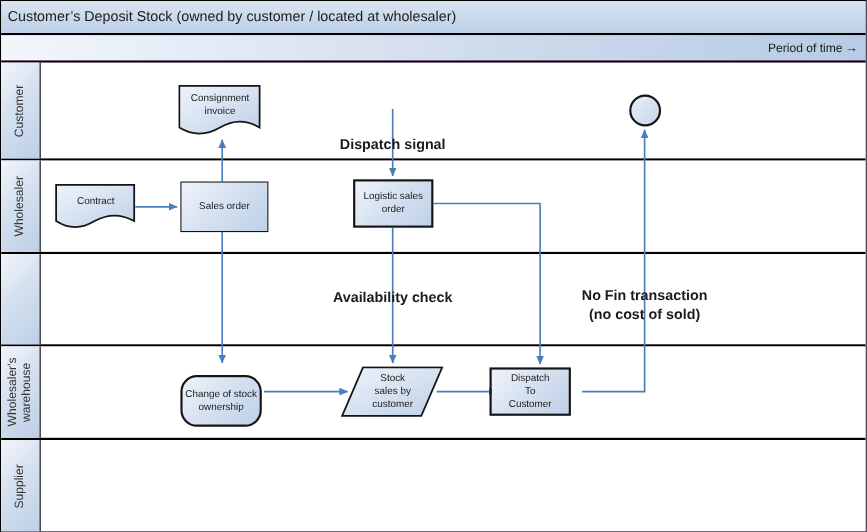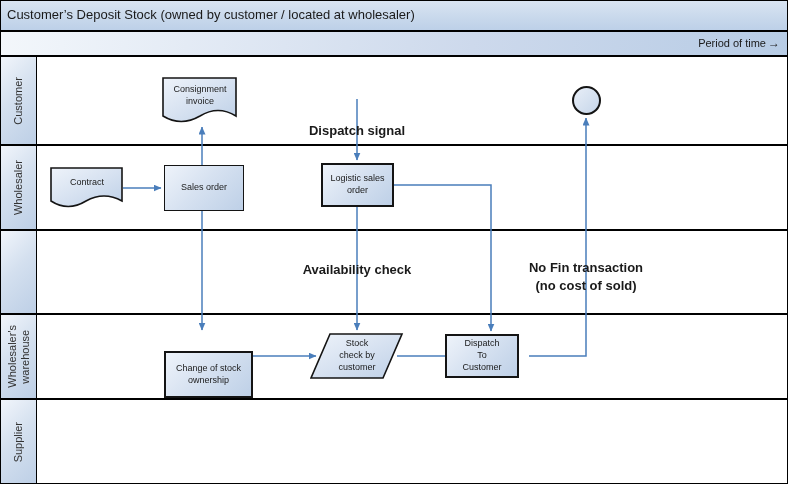--- a/index.html
+++ b/index.html
@@ -143,31 +143,31 @@
 
   <div class="box thin" style="left:163px;top:164px;width:80px;height:46px;">
     <div class="shape-text">Sales order</div>
   </div>
 
   <div class="box" style="left:320px;top:162px;width:73px;height:44px;">
     <div class="shape-text">Logistic sales
 order</div>
   </div>
 
-  <div class="box" style="left:163px;top:350px;width:89px;height:47px;">
+  <div class="box" style="left:163px;top:340px;width:74px;height:47px;border-radius:15px;">
     <div class="shape-text">Change of stock
 ownership</div>
   </div>
 
   <div class="para" style="left:309px;top:332px;width:94px;height:46px;">
     <svg width="94" height="46">
       <polygon points="20,1 92,1 73,45 1,45" fill="url(#gshape)" stroke="#141414" stroke-width="1.6"></polygon>
     </svg>
     <div class="shape-text">Stock
-check by
+sales by
 customer</div>
   </div>
 
   <div class="box" style="left:444px;top:333px;width:74px;height:44px;">
     <div class="shape-text">Dispatch
 To
 Customer</div>
   </div>
 
   <div id="end-circle"></div>

